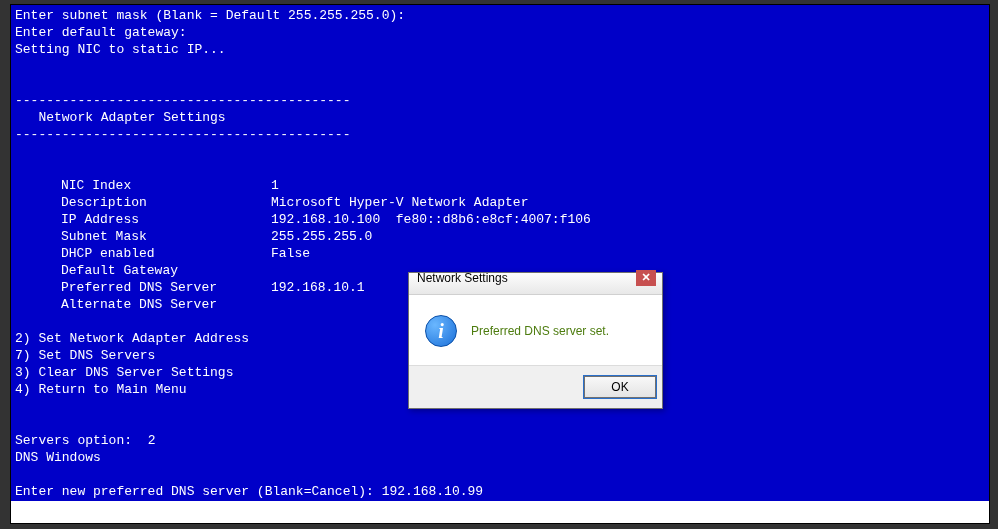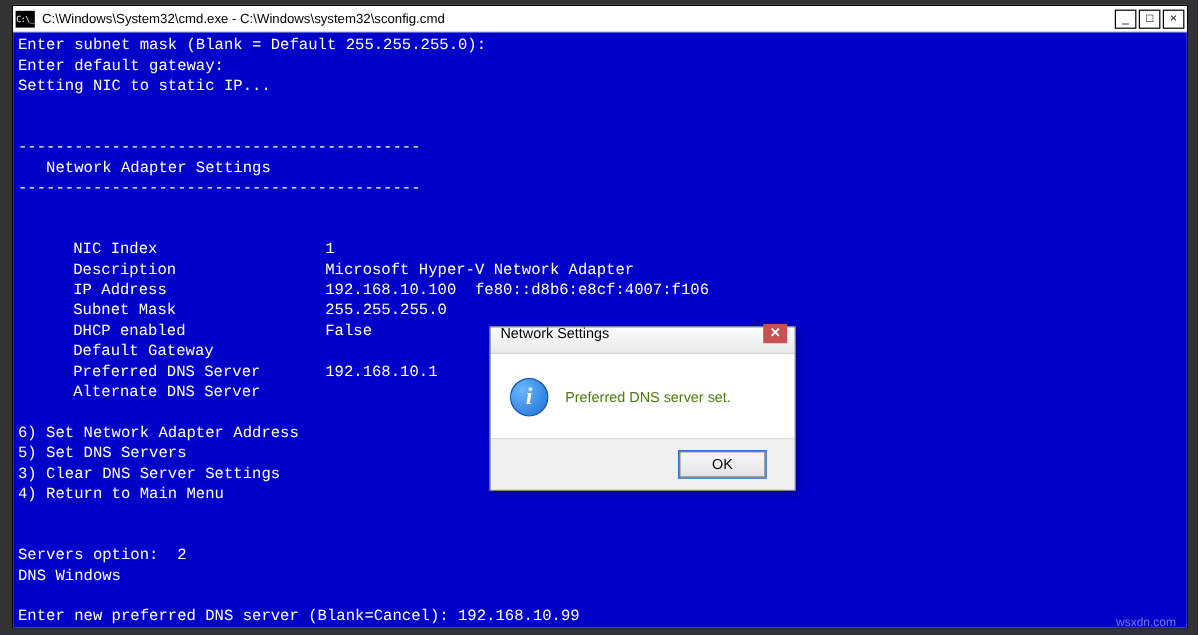--- a/index.html
+++ b/index.html
@@ -138,21 +138,21 @@
       font-weight: bold;
       font-size: 20px;
       flex-shrink: 0;
       border: 1px solid #0a4fa8;
     }
     .dialog-msg {
       color: #4d7c0f;
     }
     .dialog-footer {
       background: #f0f0f0;
-      padding: 10px 24px;
+      padding: 10px 6px;
       display: flex;
       justify-content: flex-end;
       border-top: 1px solid #dcdcdc;
     }
     .ok-btn {
       min-width: 72px;
       height: 22px;
       border: 1px solid #707070;
       outline: 1px solid #2a6fc9;
       background: linear-gradient(#f8f8f8, #e4e4e4);
@@ -169,50 +169,33 @@
       font-size: 10px;
       color: rgba(255,255,255,0.45);
       font-family: Arial, sans-serif;
       text-align: right;
     }
   </style>
 </head>
 <body>
 
 <div class="console-window">
-  <div class="titlebar">
-    <div class="titlebar-icon">
-        <span>C:\_</span>
-      </div>
-    <div class="titlebar-text">C:\Windows\System32\cmd.exe - C:\Windows\system32\sconfig.cmd</div>
-    <div class="titlebar-buttons">
-      <div class="titlebar-btn">
-          <span>_</span>
-        </div>
-      <div class="titlebar-btn">
-          <span>□</span>
-        </div>
-      <div class="titlebar-btn">
-          <span>×</span>
-        </div>
-    </div>
-  </div>
   <div class="console-body"><span>Enter subnet mask (Blank = Default 255.255.255.0):</span>
 <span>Enter default gateway:</span>
 <span>Setting NIC to static IP...</span>
 
 
 <span class="rule">-------------------------------------------</span>
 <span>   Network Adapter Settings</span>
 <span class="rule">-------------------------------------------</span>
 
 
 <span class="field-row"><span class="field-label">NIC Index</span><span class="field-value">1</span></span><span class="field-row"><span class="field-label">Description</span><span class="field-value">Microsoft Hyper-V Network Adapter</span></span><span class="field-row"><span class="field-label">IP Address</span><span class="field-value">192.168.10.100  fe80::d8b6:e8cf:4007:f106</span></span><span class="field-row"><span class="field-label">Subnet Mask</span><span class="field-value">255.255.255.0</span></span><span class="field-row"><span class="field-label">DHCP enabled</span><span class="field-value">False</span></span><span class="field-row"><span class="field-label">Default Gateway</span><span class="field-value"></span></span><span class="field-row"><span class="field-label">Preferred DNS Server</span><span class="field-value">192.168.10.1</span></span><span class="field-row"><span class="field-label">Alternate DNS Server</span><span class="field-value"></span></span>
-<span>6) Set Network Adapter Address</span>
-<span>5) Set DNS Servers</span>
+<span>2) Set Network Adapter Address</span>
+<span>7) Set DNS Servers</span>
 <span>3) Clear DNS Server Settings</span>
 <span>4) Return to Main Menu</span>
 
 
 <span>Servers option:  </span><span>2</span>
 <span>DNS Windows</span>
 
 <span>Enter new preferred DNS server (Blank=Cancel): </span><span>192.168.10.99</span></div>
 </div>
 

